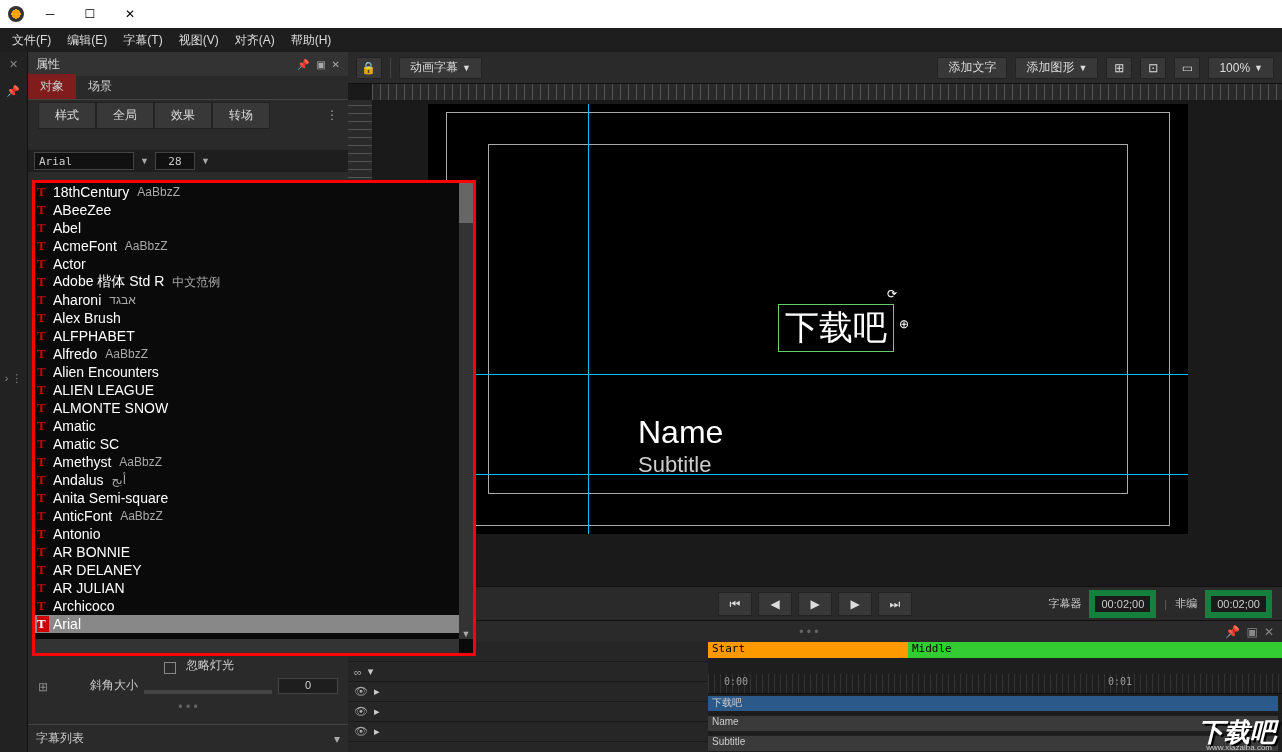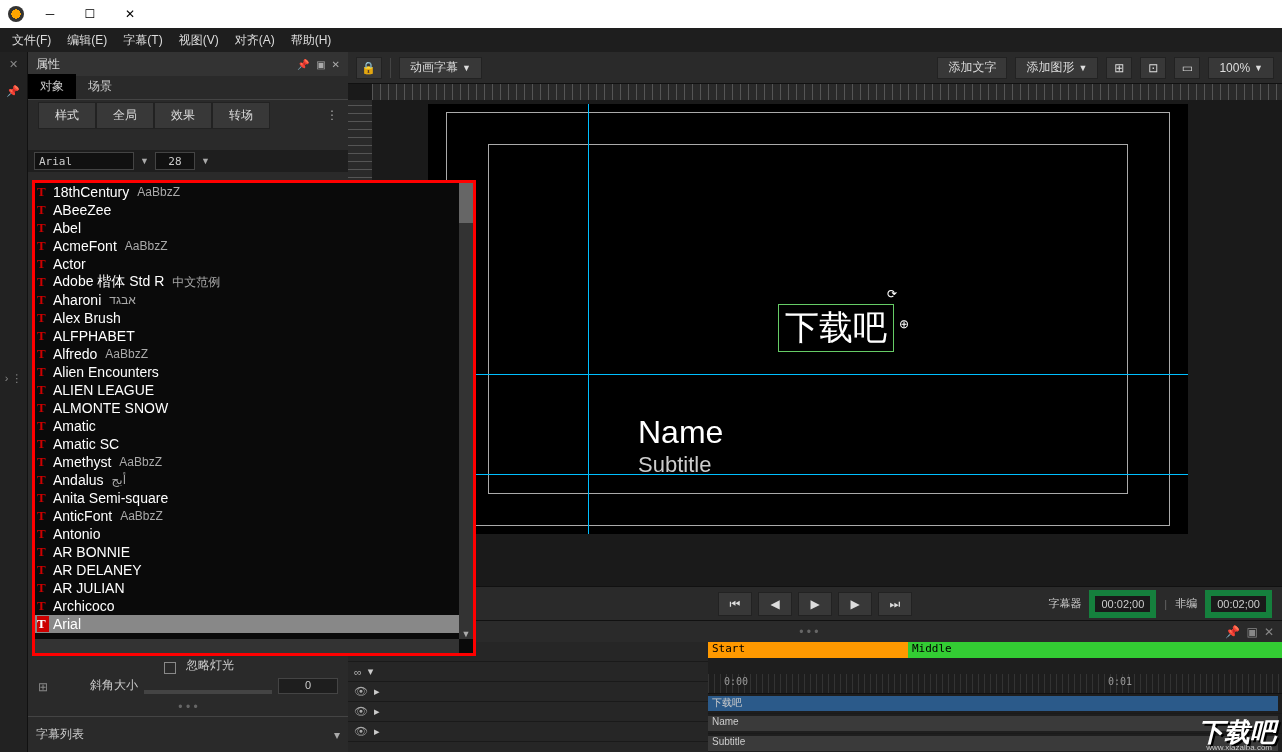--- a/index.html
+++ b/index.html
@@ -12,21 +12,21 @@
 .menubar-item { padding: 0 8px; color: #ddd; height: 100%; display: flex; align-items: center; }
 .body-area { display: flex; height: calc(752px - 28px - 24px); }
 .left-rail { width: 28px; background: #222; border-right: 1px solid #111; display: flex; flex-direction: column; align-items: center; padding-top: 6px; gap: 14px; }
 .left-rail span { color: #888; font-size: 11px; }
 .mid-panel { width: 320px; background: #2a2a2a; display: flex; flex-direction: column; position: relative; }
 .panel-hdr { height: 24px; background: #333; display: flex; align-items: center; padding: 6px 8px; font-size: 12px; color: #ddd; }
 .panel-hdr .spacer { flex: 1; }
 .panel-hdr .ctrl { margin-left: 6px; color: #aaa; font-size: 10px; }
 .tabs-row { height: 24px; display: flex; align-items: flex-end; background: #2a2a2a; border-bottom: 1px solid #444; }
 .tab { padding: 4px 12px; color: #ccc; font-size: 12px; }
-.tab.active { background: #000000; }
+.tab.active { background: #7f1d1d; }
 .subtabs { height: 30px; display: flex; align-items: center; padding: 0 10px; gap: 0; background: #2a2a2a; }
 .subtab { padding: 4px 16px; background: #383838; color: #ddd; font-size: 12px; border: 1px solid #222; }
 .font-row { height: 22px; display: flex; align-items: center; padding: 2px 6px; gap: 4px; background: #1e1e1e; }
 .font-input { background: #111; color: #ccc; border: 1px solid #444; height: 18px; padding: 0 4px; font-family: monospace; font-size: 11px; }
 .font-input.name { width: 100px; }
 .font-input.size { width: 40px; text-align: center; }
 .dropdown-ar { color: #aaa; font-size: 9px; padding: 0 2px; }
 .font-list-box { position: absolute; top: 128px; left: 4px; width: 444px; height: 476px; background: #0a0a0a; border: 3px solid #ff0000; z-index: 50; overflow: hidden; }
 .font-list-inner { position: absolute; top: 0; left: 0; right: 14px; bottom: 14px; overflow: hidden; }
 .font-item { display: flex; align-items: center; height: 18px; padding-left: 2px; }
@@ -37,21 +37,21 @@
 .font-item.selected .t-badge { color: #fff; background:#cc0000;}
 .font-scroll-v { position: absolute; right: 0; top: 0; width: 14px; bottom: 14px; background: #333; }
 .font-scroll-thumb { position: absolute; top: 0; width: 100%; height: 40px; background: #666; }
 .font-scroll-h { position: absolute; left:0; right:14px; bottom:0; height:14px; background:#333;}
 .lower-props { position: absolute; bottom: 34px; left: 0; right: 0; padding: 4px 10px; }
 .prop-row { display: flex; align-items: flex-end; height: 20px; font-size: 12px; color: #ccc; gap: 6px; }
 .prop-row .cb { width:12px; height:12px; border:1px solid #888; display:inline-block;}
 .prop-row .lbl { flex:1; padding-left:4px;}
 .prop-row .val { width:60px; text-align:center; background:#1e1e1e; border:1px solid #444; height:16px; font-size:11px;}
 .prop-row .slider { flex:1; height:4px; background:#444;}
-.bottom-strip { position:absolute; bottom:0; left:0; right:0; height:36px; background:#2a2a2a; border-top:1px solid #444; display:flex; align-items:center; padding:0 8px;}
+.bottom-strip { position:absolute; bottom:0; left:0; right:0; height:28px; background:#2a2a2a; border-top:1px solid #444; display:flex; align-items:center; padding:0 8px;}
 .right-area { flex: 1; background: #1e1e1e; display: flex; flex-direction: column; }
 .toolbar { height: 32px; background: #2a2a2a; border-bottom:1px solid #111; display: flex; align-items: center; padding: 0 8px; gap: 8px; }
 .tool-btn { height: 22px; padding: 0 10px; background: #383838; border: 1px solid #222; color: #ddd; font-size: 12px; display: flex; align-items: center; gap:4px;}
 .tool-btn.icon { width:26px; padding:0; justify-content:center;}
 .toolbar .flex-sp { flex: 1; }
 .canvas-wrap { flex:1; background:#1a1a1a; position:relative; overflow:hidden;}
 .ruler-h { position:absolute; top:0; left:24px; right:0; height:16px; background:#2a2a2a;}
 .ruler-h::after{content:"";position:absolute;inset:0;background:repeating-linear-gradient(90deg,#555 0 1px,transparent 1px 8px);}
 .ruler-v { position:absolute; top:16px; left:0; width:24px; bottom:0; background:#2a2a2a;}
 .ruler-v::after{content:"";position:absolute;inset:0;background:repeating-linear-gradient(0deg,#555 0 1px,transparent 1px 8px);}

